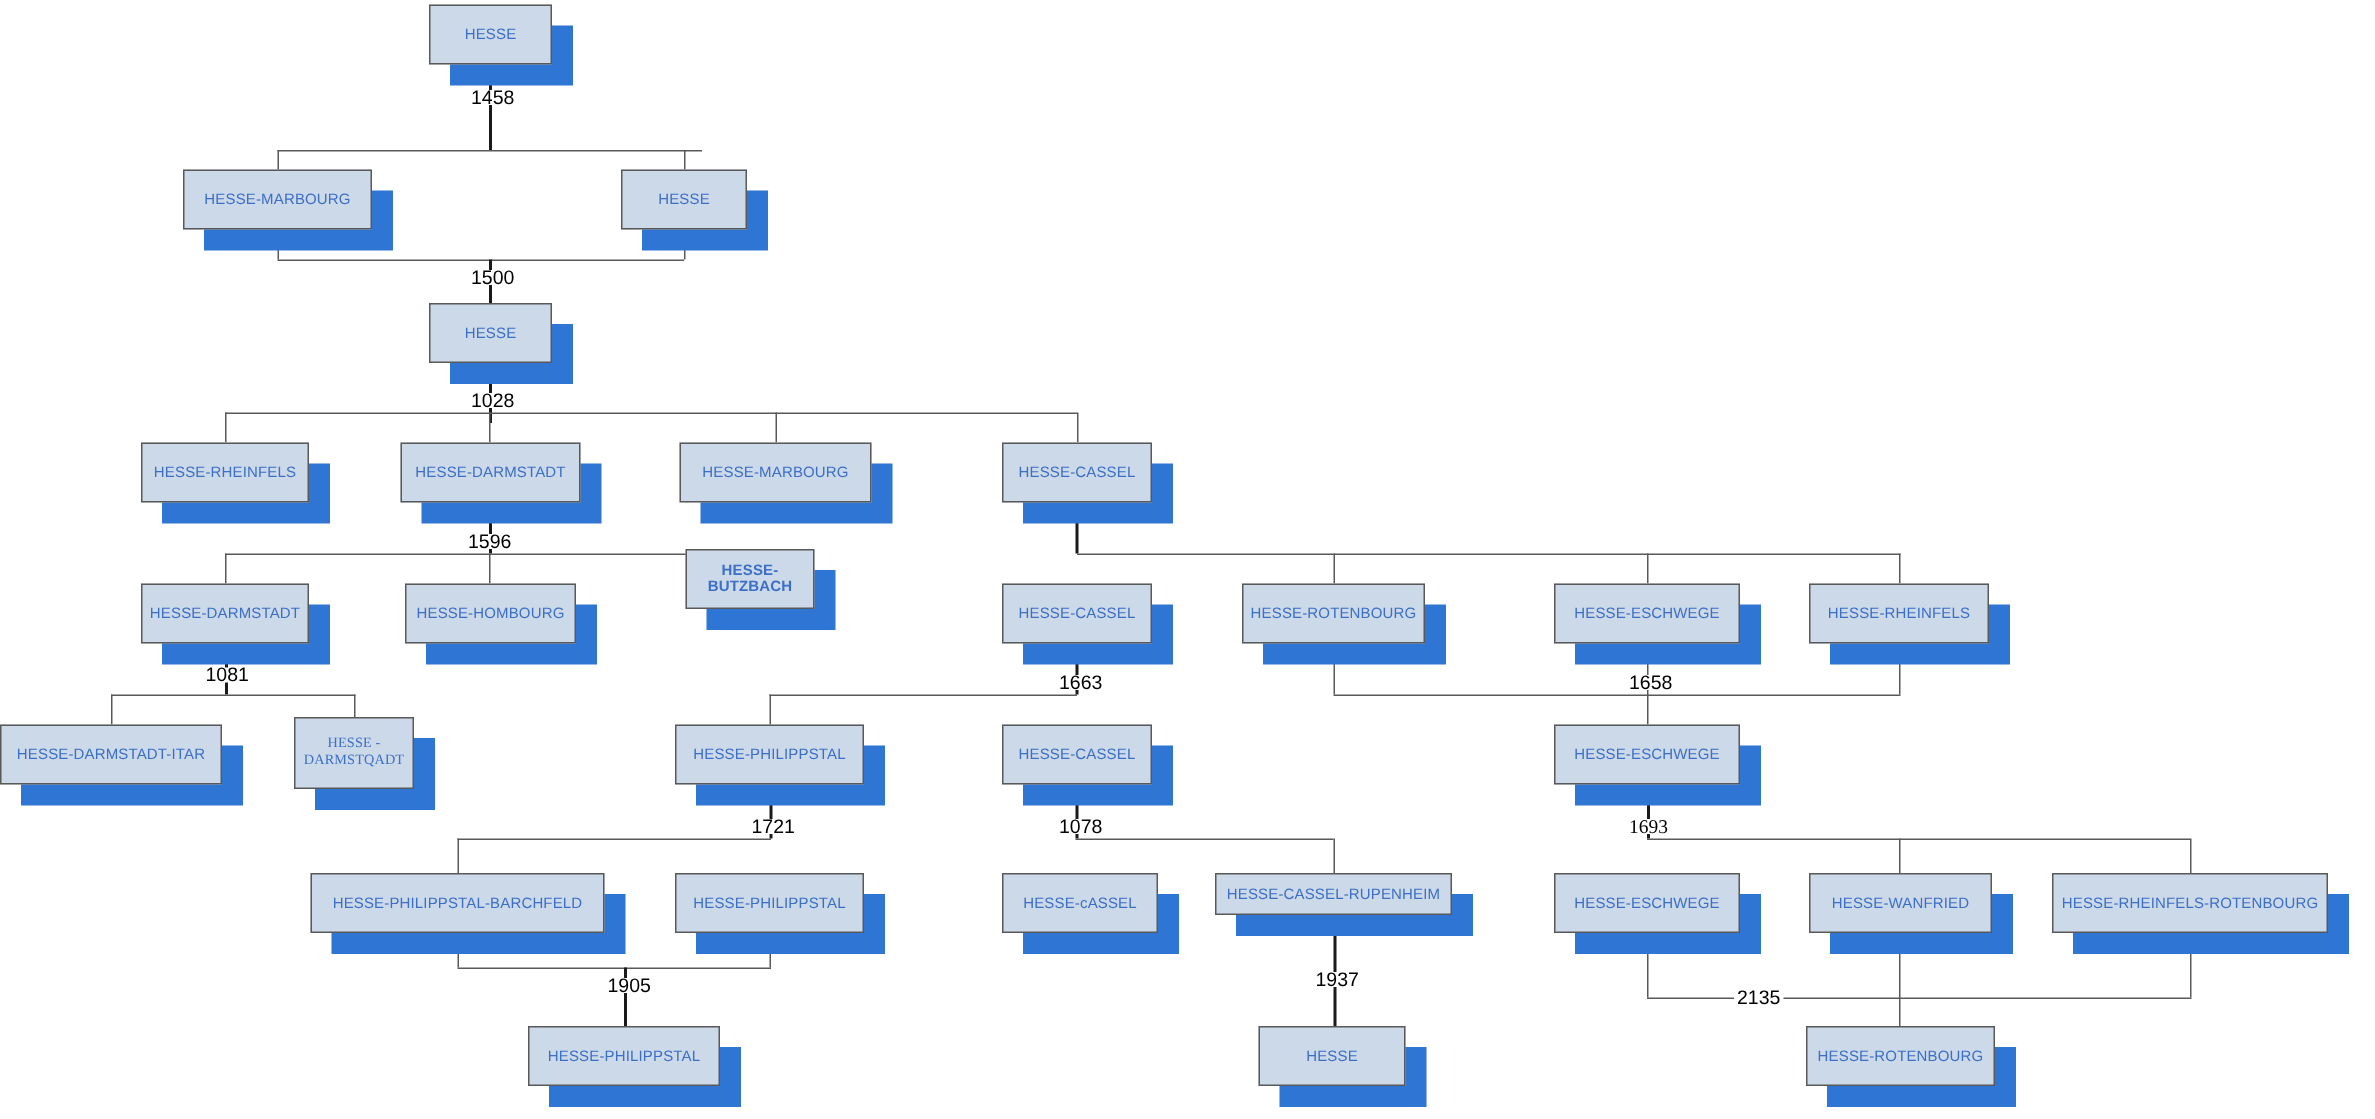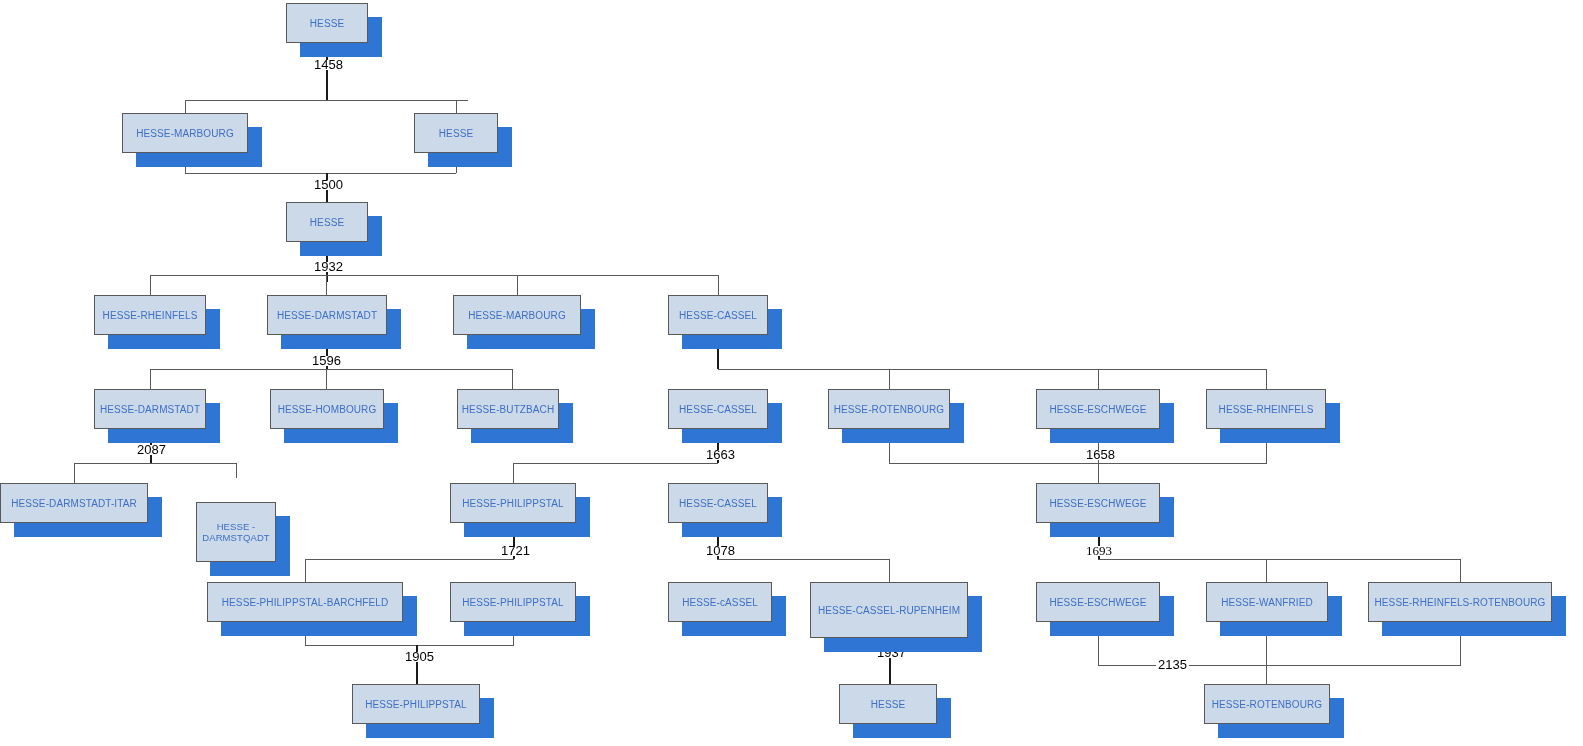--- a/index.html
+++ b/index.html
@@ -125,25 +125,25 @@
     <div class="seg v" style="left:1098px;top:622px;height:43px;"></div>
     <div class="seg v" style="left:1460px;top:622px;height:43px;"></div>
     <div class="seg h" style="left:1098px;top:665px;width:363px;"></div>
     <div class="seg v" style="left:1266px;top:622px;height:62px;"></div>
 
   </div>
 
   <div>
     <span class="ylabel" style="left:312px;top:60px;">1458</span>
     <span class="ylabel" style="left:312px;top:180px;">1500</span>
-    <span class="ylabel" style="left:312px;top:262px;">1932</span>
+    <span class="ylabel" style="left:312px;top:262px;">1028</span>
     <span class="ylabel" style="left:310px;top:356px;">1596</span>
     <span class="ylabel" style="left:704px;top:338px;">1632</span>
     <span class="ylabel" style="left:1084px;top:450px;">1658</span>
-    <span class="ylabel" style="left:135px;top:445px;">2087</span>
+    <span class="ylabel" style="left:135px;top:445px;">1081</span>
     <span class="ylabel" style="left:704px;top:450px;">1663</span>
     <span class="ylabel" style="left:1084px;top:546px;font-family:Liberation Serif, serif;">1693</span>
     <span class="ylabel" style="left:499px;top:546px;">1721</span>
     <span class="ylabel" style="left:1156px;top:660px;">2135</span>
     <span class="ylabel" style="left:704px;top:546px;">1078</span>
     <span class="ylabel" style="left:403px;top:652px;">1905</span>
     <span class="ylabel" style="left:875px;top:648px;">1937</span>
   </div>
 
   <div>
@@ -191,21 +191,21 @@
     <div class="node" style="left:94px;top:389px;width:112px;height:40px;">
       <div class="shadow"></div>
       <div class="body">HESSE-DARMSTADT</div>
     </div>
 
     <div class="node" style="left:270px;top:389px;width:114px;height:40px;">
       <div class="shadow"></div>
       <div class="body">HESSE-HOMBOURG</div>
     </div>
 
-    <div class="node" style="left:457px;top:389px;width:102px;height:40px;">
+    <div class="node" style="left:457px;top:366px;width:86px;height:40px;font-weight:bold;">
       <div class="shadow"></div>
       <div class="body">HESSE-BUTZBACH</div>
     </div>
 
     <div class="node" style="left:668px;top:389px;width:100px;height:40px;">
       <div class="shadow"></div>
       <div class="body">HESSE-CASSEL</div>
     </div>
 
     <div class="node" style="left:828px;top:389px;width:122px;height:40px;">
@@ -221,21 +221,21 @@
     <div class="node" style="left:1206px;top:389px;width:120px;height:40px;">
       <div class="shadow"></div>
       <div class="body">HESSE-RHEINFELS</div>
     </div>
 
     <div class="node" style="left:0px;top:483px;width:148px;height:40px;">
       <div class="shadow"></div>
       <div class="body">HESSE-DARMSTADT-ITAR</div>
     </div>
 
-    <div class="node small" style="left:196px;top:502px;width:80px;height:60px;">
+    <div class="node small" style="left:196px;top:478px;width:80px;height:48px;font-family:Liberation Serif, serif;">
       <div class="shadow"></div>
       <div class="body">HESSE - DARMSTQADT</div>
     </div>
 
     <div class="node" style="left:450px;top:483px;width:126px;height:40px;">
       <div class="shadow"></div>
       <div class="body">HESSE-PHILIPPSTAL</div>
     </div>
 
     <div class="node" style="left:668px;top:483px;width:100px;height:40px;">
@@ -256,21 +256,21 @@
     <div class="node" style="left:450px;top:582px;width:126px;height:40px;">
       <div class="shadow"></div>
       <div class="body">HESSE-PHILIPPSTAL</div>
     </div>
 
     <div class="node" style="left:668px;top:582px;width:104px;height:40px;">
       <div class="shadow"></div>
       <div class="body">HESSE-cASSEL</div>
     </div>
 
-    <div class="node" style="left:810px;top:582px;width:158px;height:56px;">
+    <div class="node" style="left:810px;top:582px;width:158px;height:28px;">
       <div class="shadow"></div>
       <div class="body">HESSE-CASSEL-RUPENHEIM</div>
     </div>
 
     <div class="node" style="left:1036px;top:582px;width:124px;height:40px;">
       <div class="shadow"></div>
       <div class="body">HESSE-ESCHWEGE</div>
     </div>
 
     <div class="node" style="left:1206px;top:582px;width:122px;height:40px;">

